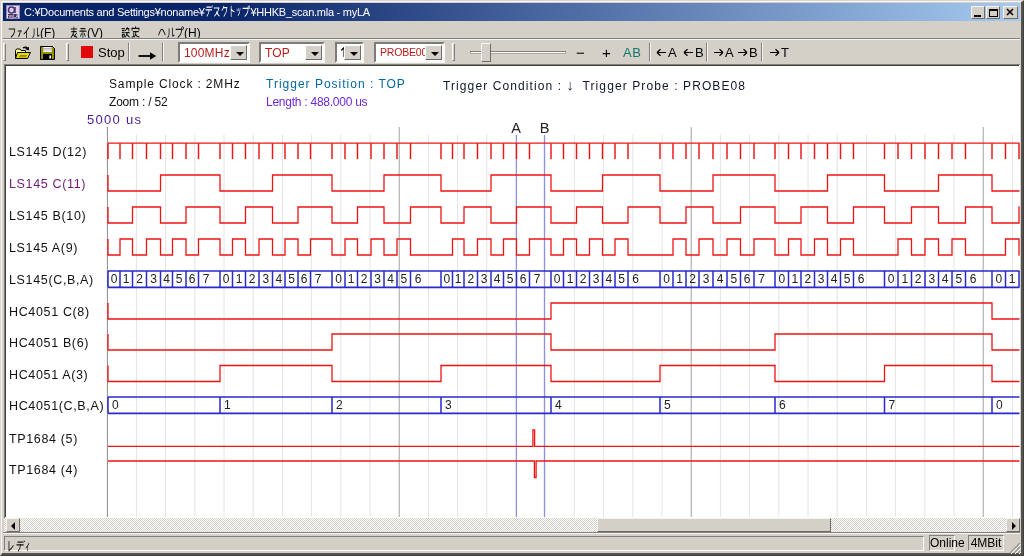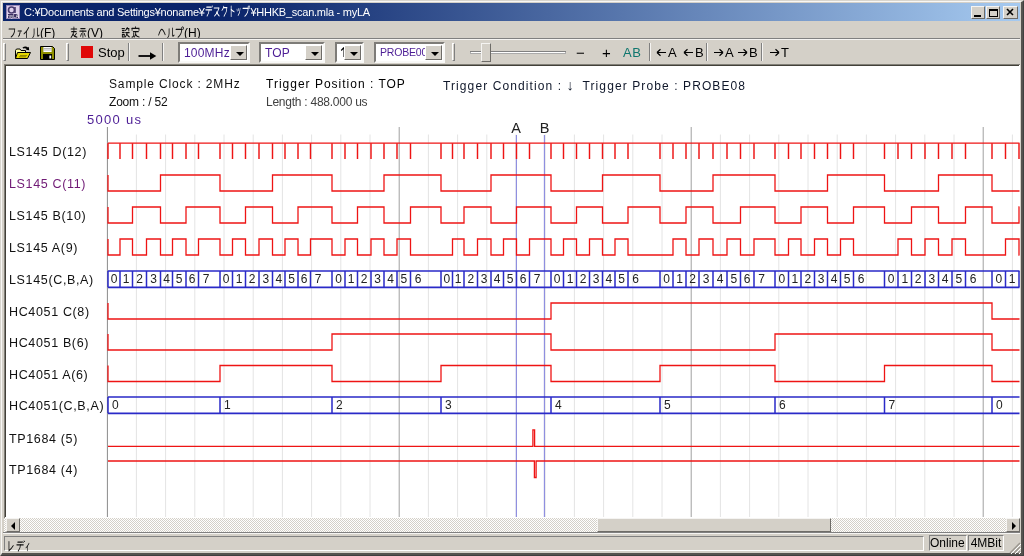--- a/index.html
+++ b/index.html
@@ -4,21 +4,21 @@
 *{margin:0;padding:0;box-sizing:border-box}
 body{width:1024px;height:556px;position:relative;overflow:hidden;
  font-family:"Liberation Sans",sans-serif;background:#d4d0c8;}
 .abs{position:absolute}
 .sunk{border-top:1px solid #808080;border-left:1px solid #808080;border-bottom:1px solid #fff;border-right:1px solid #fff}
 .raise{border-top:1px solid #f5f4f2;border-left:1px solid #f5f4f2;border-bottom:1px solid #6e6c68;border-right:1px solid #6e6c68;background:#d4d0c8}
 .grip{width:3px;border-top:1px solid #fff;border-left:1px solid #fff;border-bottom:1px solid #808080;border-right:1px solid #808080}
 .combo{background:#fff;border-top:2px solid #7e7c78;border-left:2px solid #7e7c78;border-bottom:2px solid #f8f8f6;border-right:2px solid #f8f8f6;position:absolute;height:21px}
 .cbtn{position:absolute;right:1px;top:1px;width:17px;height:15px;background:#d4d0c8;border-top:1px solid #fff;border-left:1px solid #fff;border-bottom:1px solid #6e6c68;border-right:1px solid #6e6c68}
 .tri{position:absolute;left:5px;top:6px;width:0;height:0;border-left:4px solid transparent;border-right:4px solid transparent;border-top:4px solid #000}
-.ctext{position:absolute;left:4px;top:2px;font-size:12.5px;color:#4c1d95;letter-spacing:0.4px;white-space:nowrap}
+.ctext{position:absolute;left:4px;top:2px;font-size:12.5px;color:#b91c1c;letter-spacing:0.4px;white-space:nowrap}
 </style></head><body>
 
 <div class="abs" style="left:0;top:0;width:1024px;height:556px;border-top:1px solid #d8d5ce;border-left:1px solid #d8d5ce;border-right:1px solid #404040;border-bottom:1px solid #404040"></div>
 <div class="abs" style="left:1px;top:1px;width:1022px;height:554px;border-top:1px solid #f8f7f5;border-left:1px solid #f8f7f5;border-right:2px solid #55534f;border-bottom:2px solid #55534f"></div>
 <div class="abs" style="left:3px;top:3px;width:1017px;height:18px;background:linear-gradient(90deg,#0a246a 0%,#0a246a 22%,#a6caf0 100%)"></div>
 <div class="abs" style="left:6px;top:5px;width:14px;height:14px"><svg width="14" height="14" viewBox="0 0 14 14">
       <rect x="0" y="0" width="14" height="14" fill="#ddd0ea"></rect>
       <rect x="0.5" y="0.5" width="13" height="13" fill="none" stroke="#9888b8" stroke-width="1"></rect>
       <circle cx="5.5" cy="5" r="3" fill="none" stroke="#4a3c70" stroke-width="1.6"></circle>
       <path d="M9,2 V8" stroke="#4a3c70" stroke-width="1.6"></path>
@@ -196,32 +196,32 @@
     </svg><span style="margin-left:1px">B</span></div>
 <div class="abs" style="left:761px;top:43px;width:1px;height:18px;background:#808080"></div>
 <div class="abs" style="left:762px;top:43px;width:1px;height:18px;background:#f5f4f2"></div>
 <div class="abs" style="left:769px;top:45px;font-size:13px;color:#000;white-space:nowrap"><svg width="11" height="9" viewBox="0 0 11 9">
       <path d="M1,4.5 H10 M10,4.5 L6.5,1.2 M10,4.5 L6.5,7.8" stroke="#000" stroke-width="1.2" fill="none"></path>
     </svg><span style="margin-left:1px">T</span></div>
 <div class="abs" style="left:4px;top:64px;width:1016px;height:454px;border-top:1px solid #828078;border-left:1px solid #828078;background:#fff"></div>
 <div class="abs" style="left:5px;top:65px;width:1014px;height:452px;border-top:1px solid #424039;border-left:1px solid #424039;background:#fff"></div>
 <div class="abs" style="left:109px;top:77px;font-size:12px;color:#111;letter-spacing:0.85px;white-space:nowrap">Sample Clock : 2MHz</div>
 <div class="abs" style="left:109px;top:95px;font-size:12px;color:#111;letter-spacing:-0.2px;white-space:nowrap">Zoom : / 52</div>
-<div class="abs" style="left:266px;top:77px;font-size:12px;color:#000000;letter-spacing:1px;white-space:nowrap">Trigger Position : TOP</div>
-<div class="abs" style="left:266px;top:95px;font-size:12px;color:#404040;letter-spacing:-0.25px;white-space:nowrap">Length : 488.000 us</div>
+<div class="abs" style="left:266px;top:77px;font-size:12px;color:#0369a1;letter-spacing:1px;white-space:nowrap">Trigger Position : TOP</div>
+<div class="abs" style="left:266px;top:95px;font-size:12px;color:#6d28d9;letter-spacing:-0.25px;white-space:nowrap">Length : 488.000 us</div>
 <div class="abs" style="left:443px;top:77px;font-size:12px;color:#0f172a;letter-spacing:1.1px;white-space:nowrap">Trigger Condition : <span style="font-size:14.5px;letter-spacing:0">↓</span>&nbsp; Trigger Probe : PROBE08</div>
 <div class="abs" style="left:87px;top:112px;font-size:13px;color:#4c1d95;letter-spacing:1.3px;white-space:nowrap">5000 us</div>
 <div class="abs" style="left:9px;top:145px;font-size:12.5px;color:#111;letter-spacing:0.65px;white-space:nowrap">LS145 D(12)</div>
 <div class="abs" style="left:9px;top:177px;font-size:12.5px;color:#701a75;letter-spacing:0.65px;white-space:nowrap">LS145 C(11)</div>
 <div class="abs" style="left:9px;top:209px;font-size:12.5px;color:#111;letter-spacing:0.65px;white-space:nowrap">LS145 B(10)</div>
 <div class="abs" style="left:9px;top:241px;font-size:12.5px;color:#111;letter-spacing:0.65px;white-space:nowrap">LS145 A(9)</div>
 <div class="abs" style="left:9px;top:272.5px;font-size:12.5px;color:#111;letter-spacing:0.65px;white-space:nowrap">LS145(C,B,A)</div>
 <div class="abs" style="left:9px;top:304.5px;font-size:12.5px;color:#111;letter-spacing:0.65px;white-space:nowrap">HC4051 C(8)</div>
 <div class="abs" style="left:9px;top:336px;font-size:12.5px;color:#111;letter-spacing:0.65px;white-space:nowrap">HC4051 B(6)</div>
-<div class="abs" style="left:9px;top:367.5px;font-size:12.5px;color:#111;letter-spacing:0.65px;white-space:nowrap">HC4051 A(6)</div>
+<div class="abs" style="left:9px;top:367.5px;font-size:12.5px;color:#111;letter-spacing:0.65px;white-space:nowrap">HC4051 A(3)</div>
 <div class="abs" style="left:9px;top:399px;font-size:12.5px;color:#111;letter-spacing:0.65px;white-space:nowrap">HC4051(C,B,A)</div>
 <div class="abs" style="left:9px;top:431.5px;font-size:12.5px;color:#111;letter-spacing:0.65px;white-space:nowrap">TP1684 (5)</div>
 <div class="abs" style="left:9px;top:463px;font-size:12.5px;color:#111;letter-spacing:0.65px;white-space:nowrap">TP1684 (4)</div>
 <svg width="1024" height="556" style="position:absolute;left:0;top:0">
     <path d="M136.4,134.5 V517 M165.6,134.5 V517 M194.8,134.5 V517 M224.0,134.5 V517 M253.2,134.5 V517 M282.4,134.5 V517 M311.6,134.5 V517 M340.8,134.5 V517 M370.0,134.5 V517 M428.4,134.5 V517 M457.6,134.5 V517 M486.8,134.5 V517 M516.0,134.5 V517 M545.2,134.5 V517 M574.4,134.5 V517 M603.6,134.5 V517 M632.8,134.5 V517 M662.0,134.5 V517 M720.4,134.5 V517 M749.6,134.5 V517 M778.8,134.5 V517 M808.0,134.5 V517 M837.2,134.5 V517 M866.4,134.5 V517 M895.6,134.5 V517 M924.8,134.5 V517 M954.0,134.5 V517 M1012.4,134.5 V517" stroke="#e4e4e4" stroke-width="1"></path>
 <path d="M399.2,127 V517 M691.2,127 V517 M983.2,127 V517" stroke="#a0a0a0" stroke-width="1"></path>
 <path d="M107.4,127 V517" stroke="#8a8a8a" stroke-width="1"></path>
 <path d="M516.4,135 V517 M544.4,135 V517" stroke="#8a8adf" stroke-width="1.1"></path>
 <text x="516" y="133" font-size="14.5" fill="#222" text-anchor="middle">A</text>
 <text x="544.6" y="133" font-size="14.5" fill="#222" text-anchor="middle">B</text>
@@ -328,17 +328,17 @@
     </svg><svg width="9.0" height="13" viewBox="0 0 13 13" preserveAspectRatio="none" style="vertical-align:-2px">
       <path d="M2.6,2.2 H9" fill="none" stroke="#111" stroke-width="1.2" stroke-linecap="round"></path>
       <path d="M1.2,4.8 H10.6" fill="none" stroke="#111" stroke-width="1.2" stroke-linecap="round"></path>
       <path d="M6.4,4.8 Q6.4,8.6 3.2,11" fill="none" stroke="#111" stroke-width="1.2" stroke-linecap="round"></path>
       <path d="M9.8,1.4 L10.8,2.8" fill="none" stroke="#111" stroke-width="1"></path>
       <path d="M11.6,0.6 L12.6,2" fill="none" stroke="#111" stroke-width="1"></path>
     </svg><svg width="6.5" height="13" viewBox="0 0 13 13" preserveAspectRatio="none" style="vertical-align:-2px">
       <path d="M8,3.4 Q5,6.4 2,7.8" fill="none" stroke="#111" stroke-width="1.2" stroke-linecap="round"></path>
       <path d="M5,6.2 V10.6" fill="none" stroke="#111" stroke-width="1.2" stroke-linecap="round"></path>
     </svg></div>
-<div class="abs sunk" style="left:929px;top:535px;width:38px;height:16px;font-size:12px;color:#000;text-align:left;line-height:15px">Online</div>
+<div class="abs sunk" style="left:929px;top:535px;width:26px;height:16px;font-size:12px;color:#000;text-align:center;line-height:15px">Online</div>
 <div class="abs sunk" style="left:968px;top:535px;width:36px;height:16px;font-size:12px;color:#000;text-align:center;line-height:15px">4MBit</div>
 <div class="abs" style="left:1008px;top:540px"><svg width="13" height="12" viewBox="0 0 13 12">
       <path d="M12,1 L2,11 M12,5 L6,11 M12,9 L10,11" stroke="#9a968e" stroke-width="1.4"></path>
       <path d="M13,2 L3,12 M13,6 L7,12 M13,10 L11,12" stroke="#fff" stroke-width="1"></path>
     </svg></div>
 </body></html>

